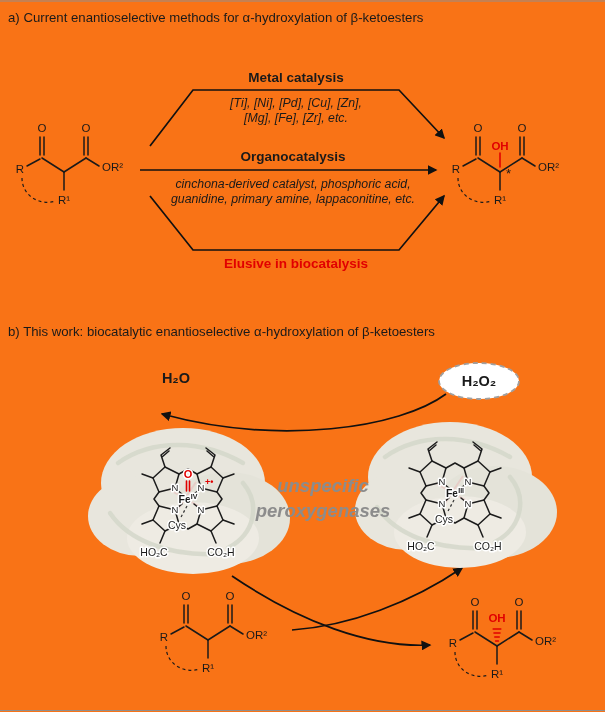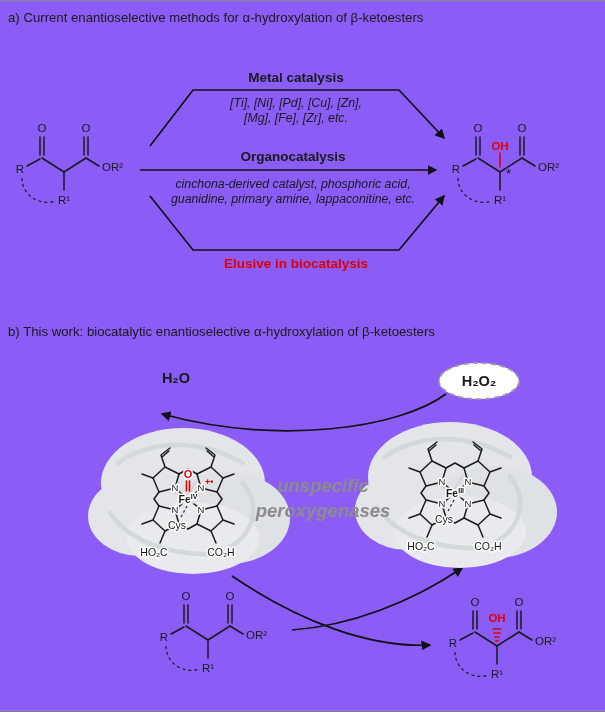--- a/index.html
+++ b/index.html
@@ -1,21 +1,21 @@
 <!DOCTYPE html>
 <html style="--accent-red: #e10000; --label-gray: #8c8c8c; --ink: #1a1a1a;"><head>
 <meta charset="utf-8">
 <style>
   :root{
     --accent-red:#e10000;
     --label-gray:#8c8c8c;
     --ink:#1a1a1a;
   }
   html,body{margin:0;padding:0;background:#ffffff;}
-  .figure{position:relative;width:605px;height:712px;background:#8b5cf6;overflow:hidden;}
+  .figure{position:relative;width:605px;height:712px;background:#f97316;overflow:hidden;}
   svg{display:block;}
   text{
     font-family:"Liberation Sans","DejaVu Sans",sans-serif;
     fill:var(--ink);
   }
   .fig-title{font-size:13.2px;}
   .route{font-size:13.5px;font-weight:bold;}
   .detail{font-size:12.3px;font-style:italic;}
   .big{font-size:14.5px;font-weight:bold;}
   .enzyme-label{font-size:18.5px;font-weight:bold;font-style:italic;fill:var(--label-gray);}

